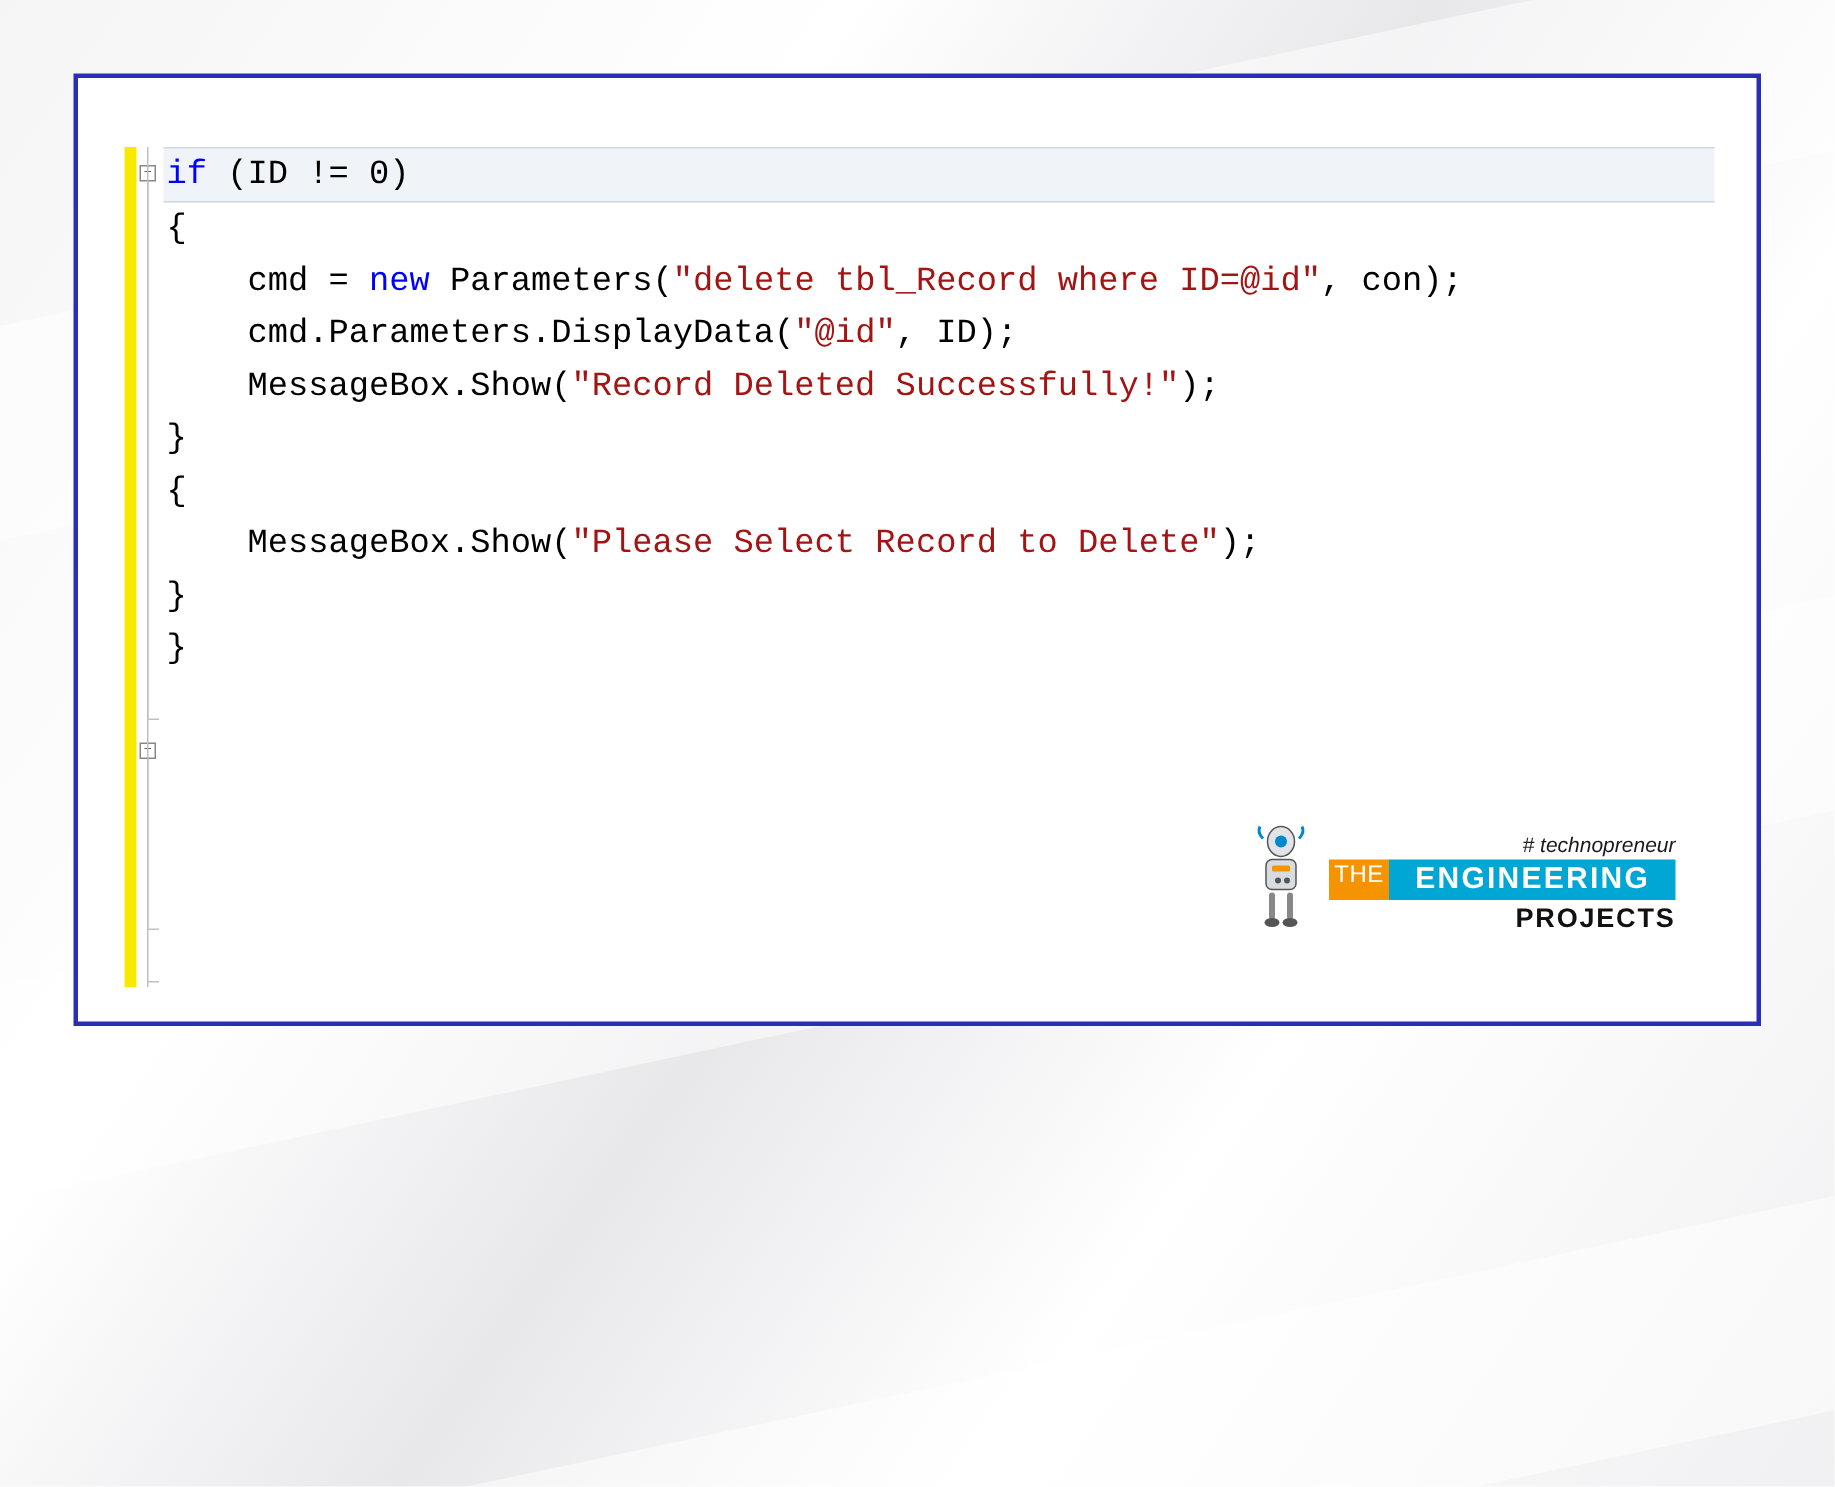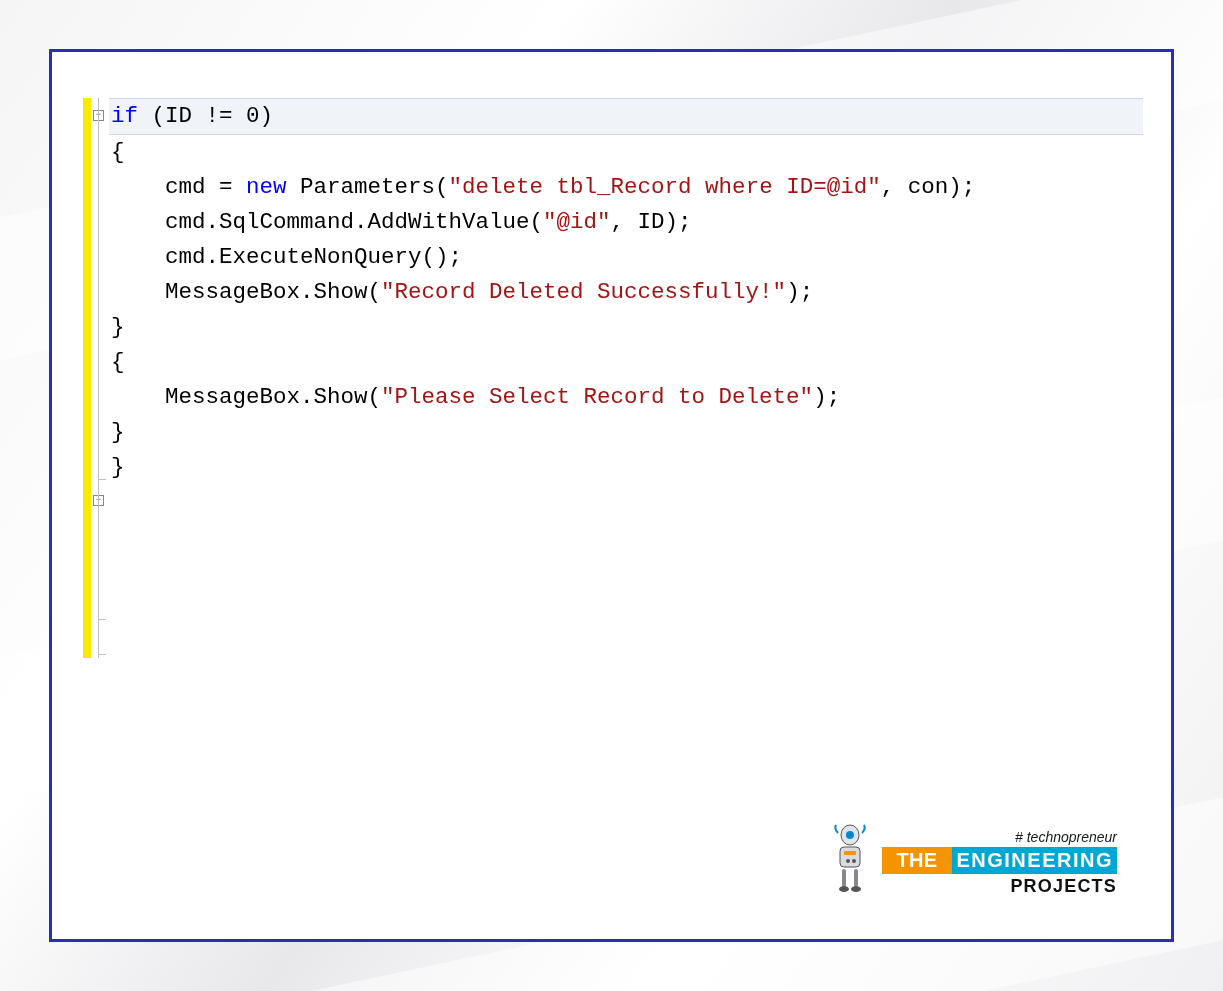--- a/index.html
+++ b/index.html
@@ -19,21 +19,21 @@
   transform: rotate(-12deg);
 }
 .d1 { top: -20px; left: -100px; }
 .d2 { top: 420px; left: -100px; }
 .d3 { top: 820px; left: -100px; }
 .frame {
   position: absolute;
   top: 49px;
   left: 49px;
   width: 1125px;
-  height: 893px;
+  height: 635px;
   border: 3px solid #2a2db5;
   background: #ffffff;
 }
 .editor {
   position: absolute;
   top: 46px;
   left: 31px;
   width: 1060px;
   background: #ffffff;
 }
@@ -81,21 +81,21 @@
   font-size: 22.5px;
   line-height: 35px;
   color: #000;
 }
 .line { white-space: pre; padding-left: 2px; }
 .line.hl { background: #f0f4f8; border-top: 1px solid #d0d8e0; border-bottom: 1px solid #d0d8e0; }
 .kw { color: #0000ff; }
 .str { color: #a31515; }
 .watermark {
   position: absolute;
-  bottom: 42px;
+  bottom: 58px;
   right: 54px;
   display: flex;
   align-items: flex-end;
   gap: 8px;
 }
 .robot {
   width: 48px;
   height: 74px;
 }
 .logo-text { display: flex; flex-direction: column; align-items: flex-end; }
@@ -104,32 +104,32 @@
   font-size: 14px;
   color: #1a1a1a;
   font-style: italic;
   margin-bottom: 2px;
 }
 .logo-row { display: flex; }
 .logo-the {
   background: #f59400;
   color: #fff;
   font-family: 'Arial Black', Arial, sans-serif;
-  font-size: 20px;
-  font-weight: 700;
-  padding: 2px 15px;
+  font-size: 16px;
+  font-weight: 400;
+  padding: 2px 4px;
   letter-spacing: 0.3px;
 }
 .logo-eng {
   background: #00a7d4;
   color: #fff;
   font-family: 'Arial Black', Arial, sans-serif;
   font-size: 20px;
   font-weight: 900;
-  padding: 2px 4px;
+  padding: 2px 17px;
   letter-spacing: 1.5px;
 }
 .logo-proj {
   font-family: 'Arial Black', Arial, sans-serif;
   font-size: 18px;
   font-weight: 900;
   color: #111;
   letter-spacing: 1.2px;
   margin-top: 2px;
   margin-left: 27px;
@@ -153,22 +153,21 @@
           <div class="fold-line-h" style="top: 381px;"></div>
           <div class="fold-line-v" style="top: 408px; height: 113px;"></div>
           <div class="fold-line-h" style="top: 521px;"></div>
           <div class="fold-line-v" style="top: 0px; height: 560px;"></div>
           <div class="fold-line-h" style="top: 556px;"></div>
         </div>
       <div class="lines" id="lines">
           <div class="line hl"><span class="kw">if</span><span> (ID != 0)</span></div>
           <div class="line"><span>{</span></div>
           <div class="line"><span>    cmd = </span><span class="kw">new</span><span> Parameters(</span><span class="str">"delete tbl_Record where ID=@id"</span><span>, con);</span></div>
-          <div class="line"><span>    cmd.SqlCommand.AddWithValue(</span><span class="str">"@id"</span><span>, ID);</span></div>
-          <div class="line"><span>    cmd.ExecuteNonQuery();</span></div>
+          <div class="line"><span>    cmd.Parameters.DisplayData(</span><span class="str">"@id"</span><span>, ID);</span></div>
           <div class="line"><span>    MessageBox.Show(</span><span class="str">"Record Deleted Successfully!"</span><span>);</span></div>
           <div class="line"><span>}</span></div>
           <div class="line"><span>{</span></div>
           <div class="line"><span>    MessageBox.Show(</span><span class="str">"Please Select Record to Delete"</span><span>);</span></div>
           <div class="line"><span>}</span></div>
           <div class="line"><span>}</span></div>
         </div>
     </div>
   </div>
 

